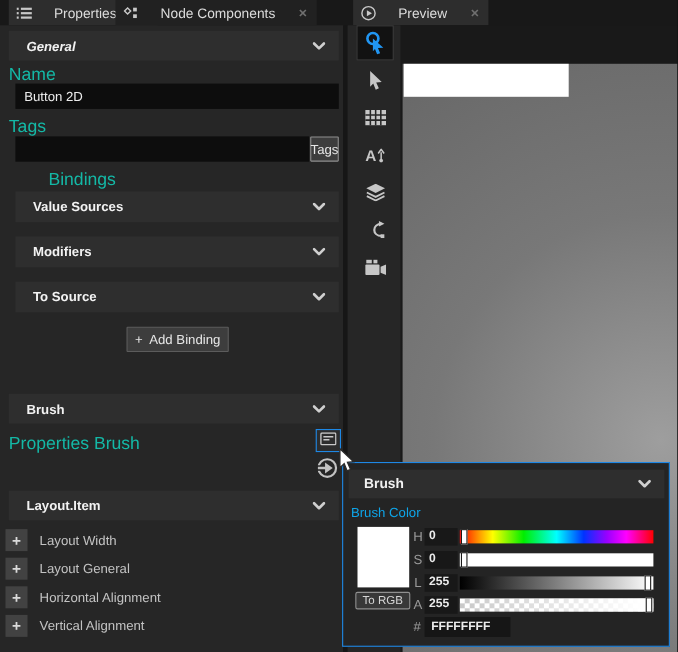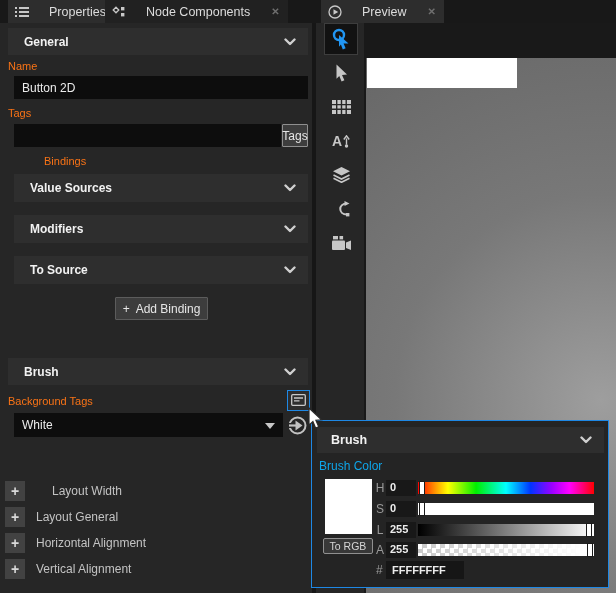--- a/index.html
+++ b/index.html
@@ -14,21 +14,21 @@
   .tab .close{color:#6f6f6f;font-size:10px;font-weight:bold;padding:0 1px;}
   .tab .ticon{display:flex;align-items:center;}
 
   
   .props{position:absolute;left:0;top:23px;width:312px;height:570px;background:#262626;}
   .divider{position:absolute;left:312px;top:23px;width:4px;height:570px;background:#161616;}
 
   .hdr{position:absolute;height:27px;background:#2e2e2e;color:#f2f2f2;font-size:12px;font-weight:bold;
        display:flex;align-items:center;padding:0 12px 0 16px;}
   .hdr .chev{margin-left:auto;display:flex;align-items:center;}
-  .lbl{position:absolute;color:#f97316;font-size:11px;}
+  .lbl{position:absolute;color:#14b8a6;font-size:16px;}
   .tinput{position:absolute;background:#0d0d0d;border:none;color:#ececec;font-size:12px;padding:0 8px;outline:none;}
   .btn{position:absolute;background:#3d3d3d;border:1px solid #8f8f8f;color:#e6e6e6;font-size:12px;
        display:flex;align-items:center;justify-content:center;border-radius:1px;}
   .btn.dark{border-color:#5c5c5c;}
   .dropdown{position:absolute;background:#0d0d0d;color:#ececec;font-size:12px;display:flex;align-items:center;padding:0 8px;}
   .dropdown .dchev{margin-left:auto;}
   .plusbox{position:absolute;width:20px;height:20px;background:#424242;color:#dadada;font-size:14px;font-weight:bold;
        display:flex;align-items:center;justify-content:center;}
   .rowlbl{position:absolute;color:#c3c3c3;font-size:12px;}
 
@@ -115,21 +115,21 @@
           </svg>
       </span>
       <span>Preview</span>
       <span class="close">✕</span>
     </div>
   </div>
 
   <div class="props"></div>
   <div class="divider"></div>
 
-  <div class="hdr" style="left:8px;top:28px;width:300px;">
+  <div class="hdr" style="left:8px;top:28px;width:300px;font-style:italic;">
     <span>General</span>
     <span class="chev">
       <svg width="12" height="8" viewBox="0 0 12 8">
           <polyline points="1.5,1.5 6,6 10.5,1.5" fill="none" stroke="#cfcfcf" stroke-width="2.4" stroke-linecap="round" stroke-linejoin="round"></polyline>
         </svg>
     </span>
   </div>
 
   <div class="lbl" style="left:8px;top:60px;">Name</div>
   <input class="tinput" style="left: 14px; top: 76px; width: 294px; height: 23px;" value="Button 2D">
@@ -174,53 +174,53 @@
 
   <div class="hdr" style="left:8px;top:358px;width:300px;">
     <span>Brush</span>
     <span class="chev">
       <svg width="12" height="8" viewBox="0 0 12 8">
           <polyline points="1.5,1.5 6,6 10.5,1.5" fill="none" stroke="#cfcfcf" stroke-width="2.4" stroke-linecap="round" stroke-linejoin="round"></polyline>
         </svg>
     </span>
   </div>
 
-  <div class="lbl" style="left:8px;top:395px;">Background Tags</div>
+  <div class="lbl" style="left:8px;top:395px;">Properties Brush</div>
 
   <div class="bb-btn" style="border-color: rgb(30, 136, 229);">
     <span>
       <svg width="15" height="12" viewBox="0 0 15 12">
           <rect x="0.7" y="0.7" width="13.6" height="10.6" rx="1" fill="none" stroke="#c8c8c8" stroke-width="1.3"></rect>
           <path d="M3 4 H12 M3 6.8 H8.5" stroke="#c8c8c8" stroke-width="1.3"></path>
         </svg>
     </span>
   </div>
 
-  <div class="dropdown" style="left:14px;top:413px;width:269px;height:24px;">
-    <span>White</span>
-    <span class="dchev">
-      <svg width="10" height="6" viewBox="0 0 10 6">
-          <path d="M0 0 L10 0 L5 6 Z" fill="#c8c8c8"></path>
-        </svg>
-    </span>
-  </div>
   <div class="resetbtn">
     <svg width="21" height="21" viewBox="0 0 21 21">
       <circle cx="10.5" cy="10.5" r="8" fill="none" stroke="#c2c2c2" stroke-width="2"></circle>
       <rect x="0" y="8" width="9" height="5" fill="#262626"></rect>
       <path d="M2 10.5 H10" stroke="#c2c2c2" stroke-width="2.2"></path>
       <path d="M8.5 5.5 L15.5 10.5 L8.5 15.5 Z" fill="#c2c2c2"></path>
     </svg>
   </div>
 
+  <div class="hdr" style="left:8px;top:446px;width:300px;">
+    <span>Layout.Item</span>
+    <span class="chev">
+      <svg width="12" height="8" viewBox="0 0 12 8">
+          <polyline points="1.5,1.5 6,6 10.5,1.5" fill="none" stroke="#cfcfcf" stroke-width="2.4" stroke-linecap="round" stroke-linejoin="round"></polyline>
+        </svg>
+    </span>
+  </div>
 
   <div class="plusbox" style="left:5px;top:481px;">
     <span>+</span>
     </div>
-  <div class="rowlbl" style="left:52px;top:484px;">Layout Width</div>
+  <div class="rowlbl" style="left:36px;top:484px;">Layout Width</div>
 
   <div class="plusbox" style="left:5px;top:507px;">
     <span>+</span>
     </div>
   <div class="rowlbl" style="left:36px;top:510px;">Layout General</div>
 
   <div class="plusbox" style="left:5px;top:533px;">
     <span>+</span>
     </div>
   <div class="rowlbl" style="left:36px;top:536px;">Horizontal Alignment</div>

